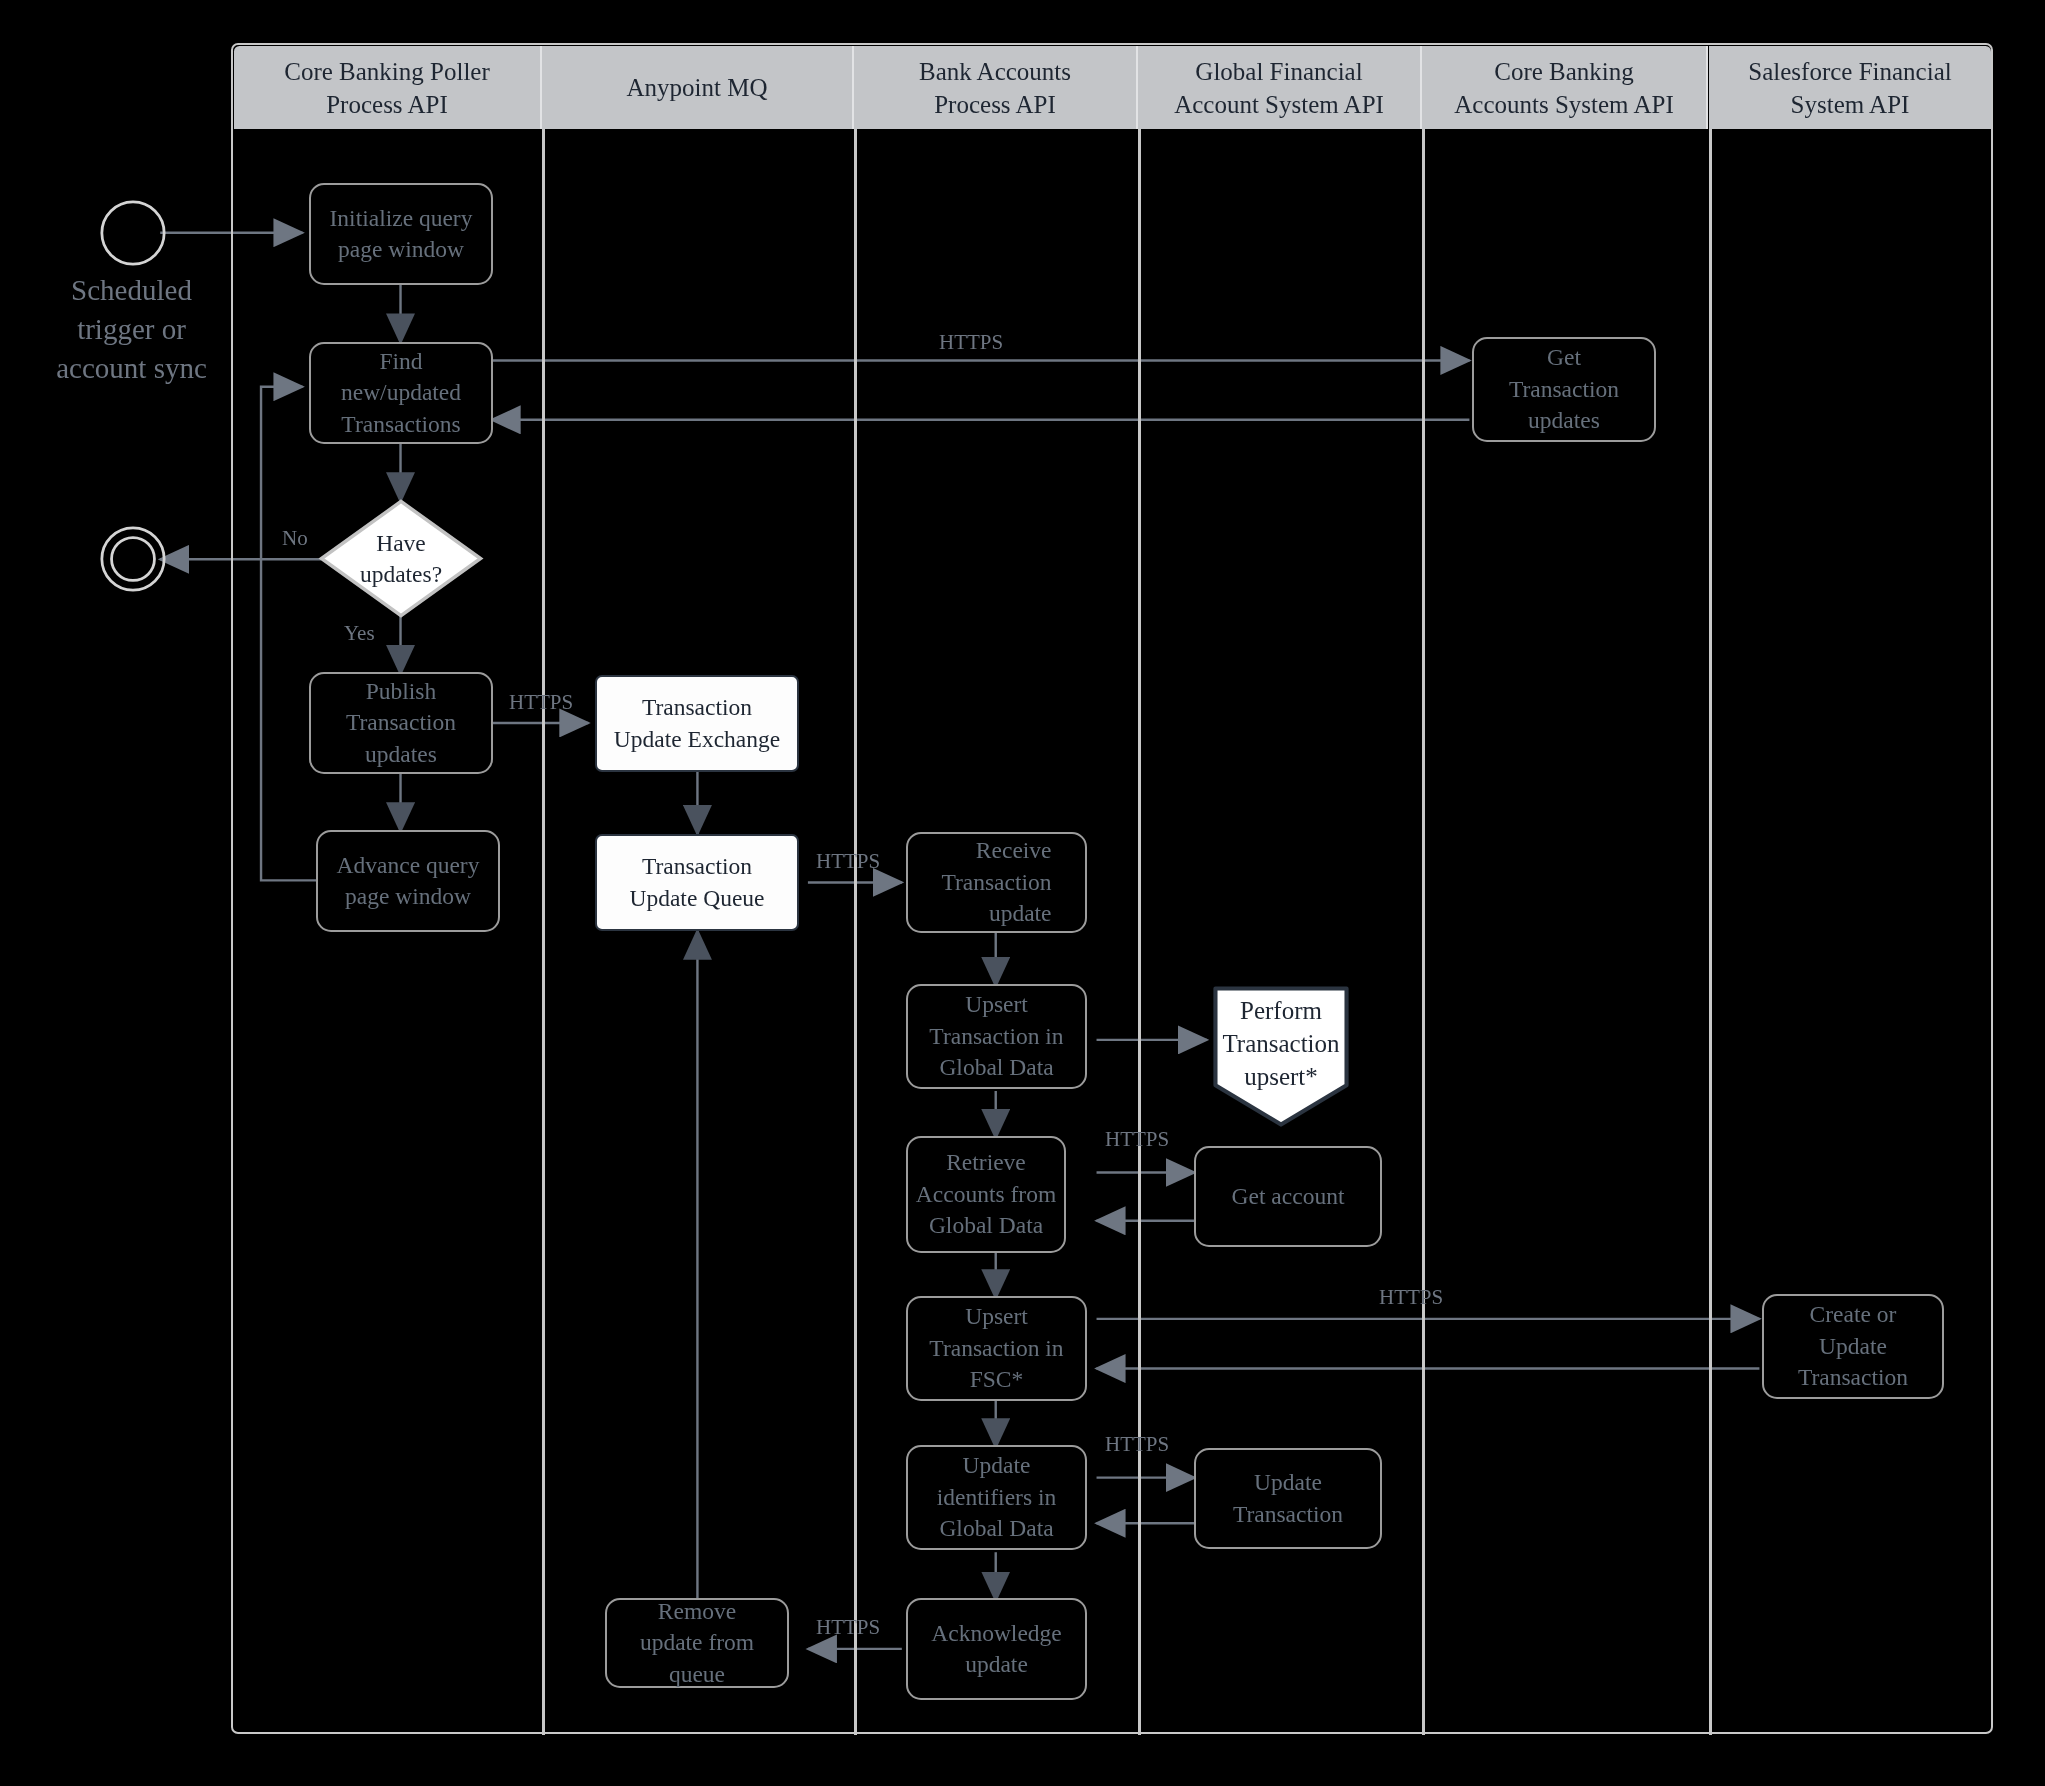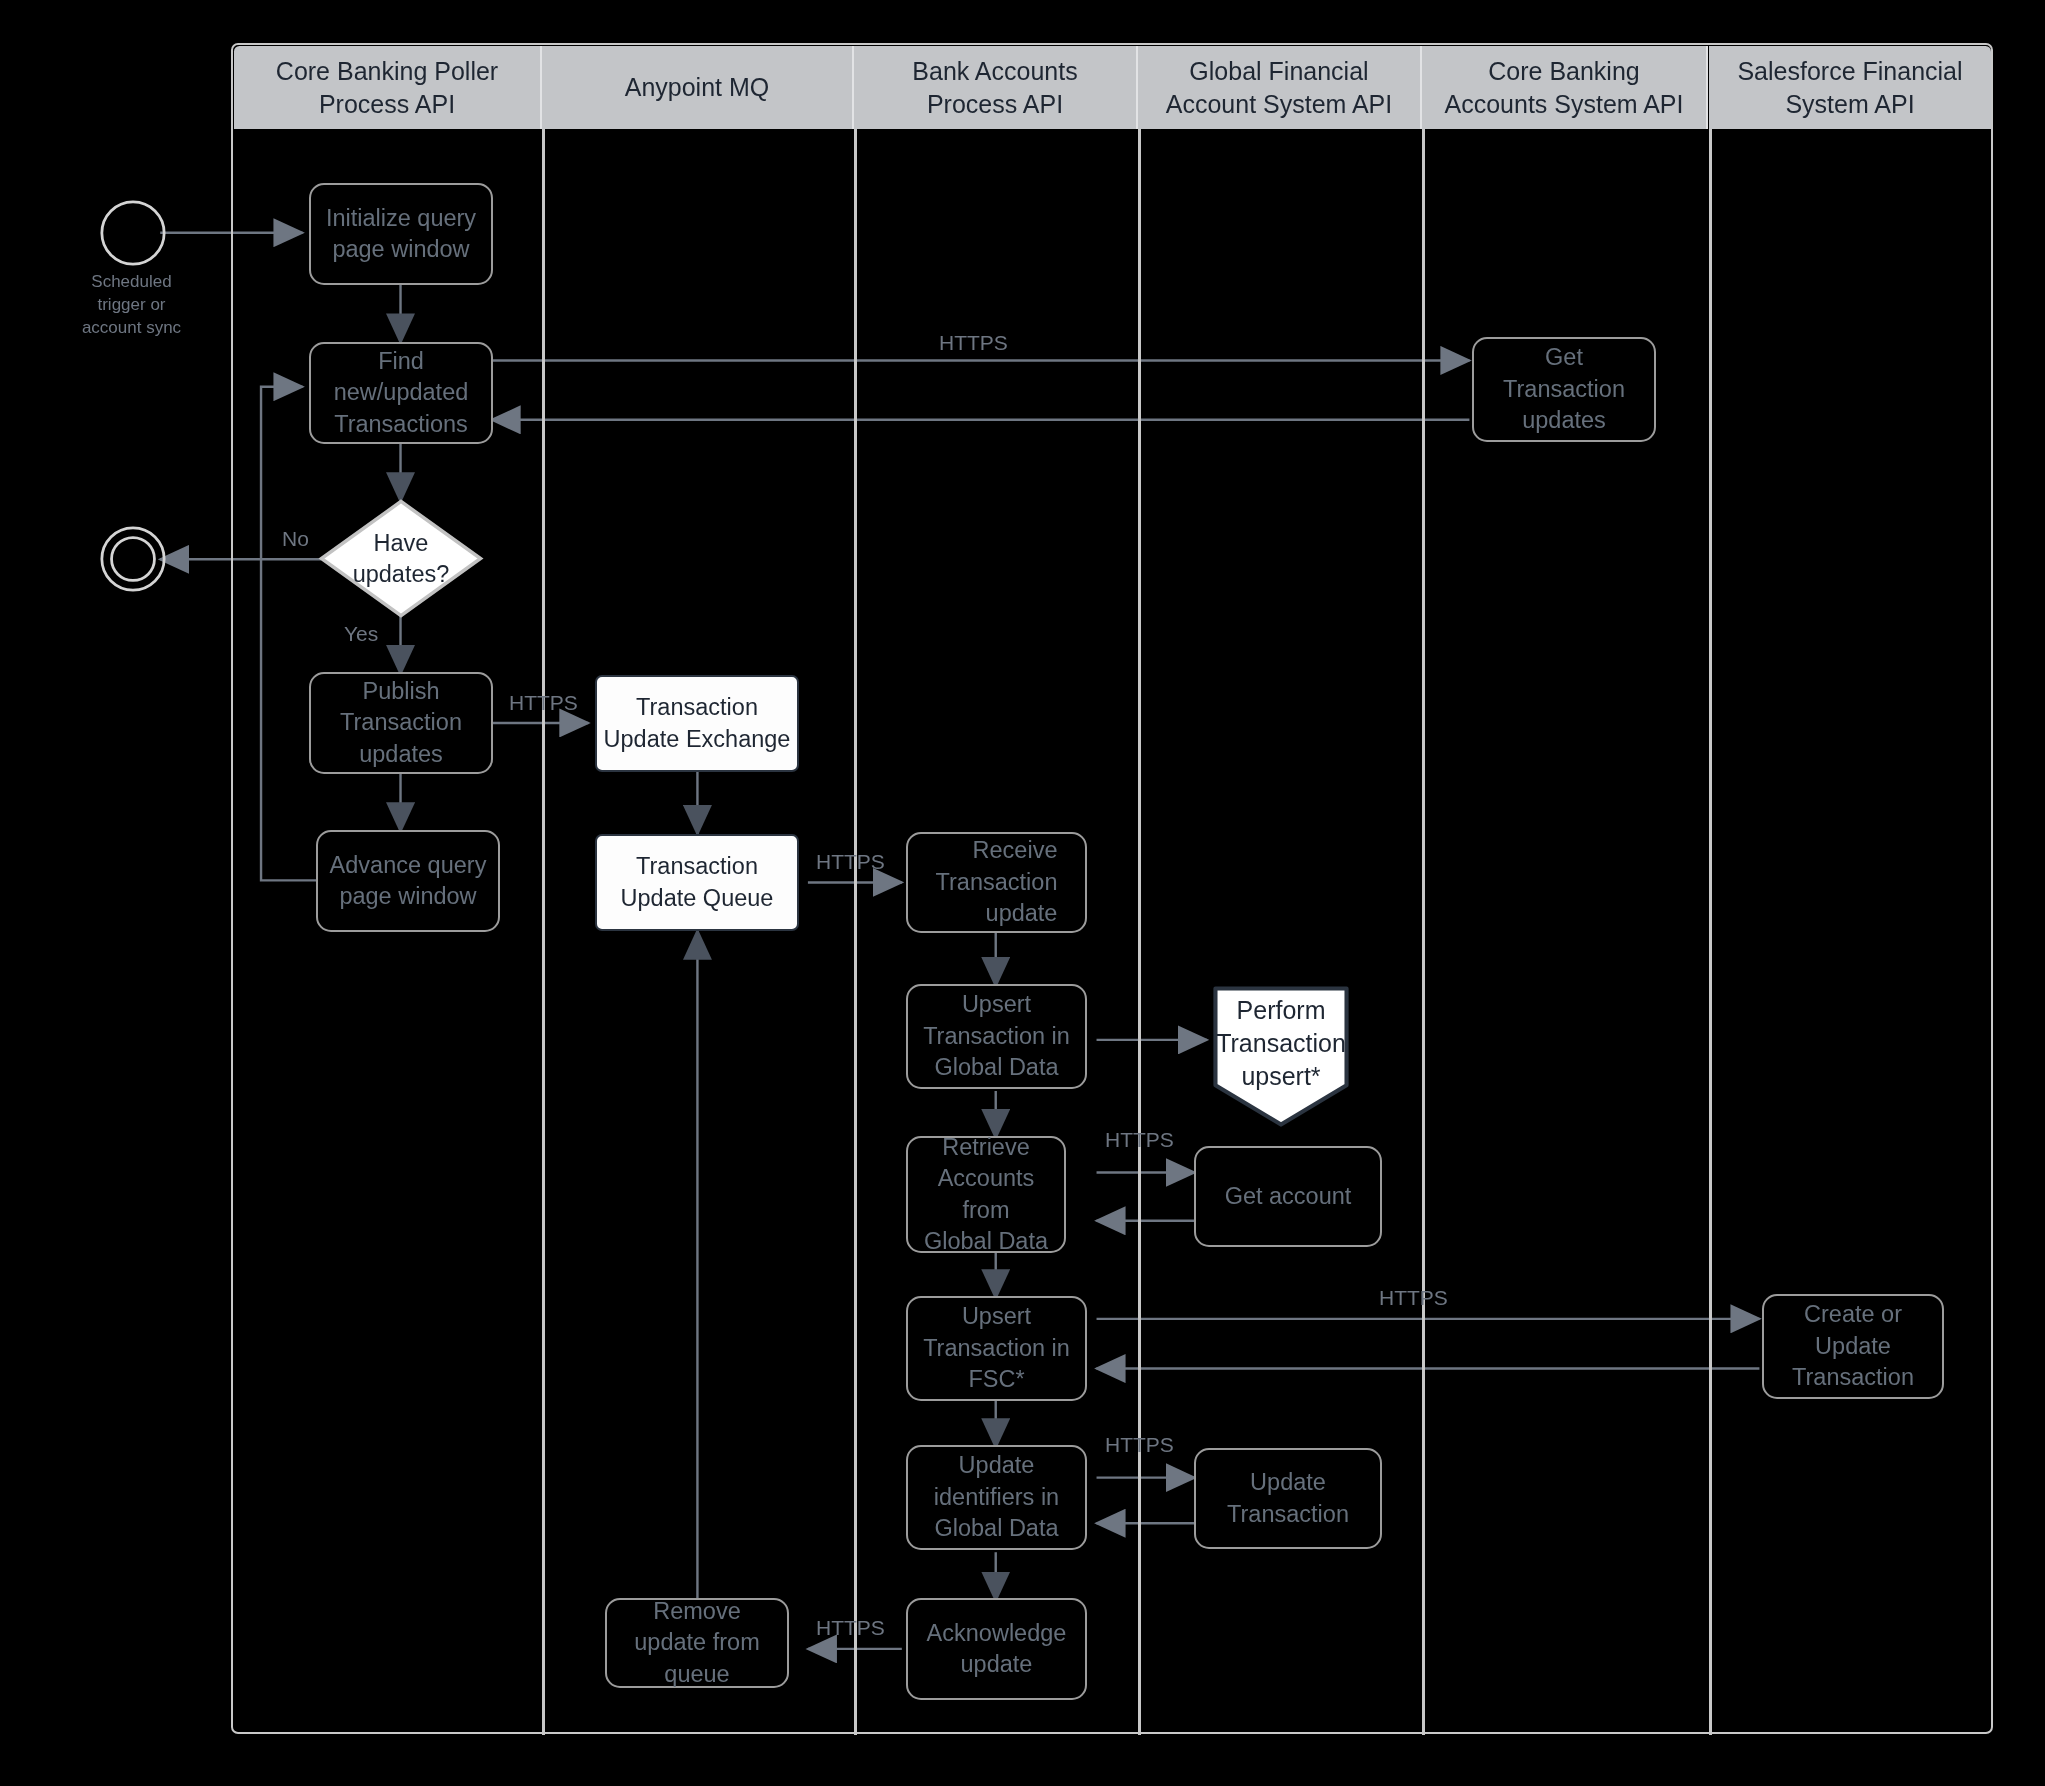--- a/index.html
+++ b/index.html
@@ -5,21 +5,21 @@
   html, body {
     margin: 0;
     padding: 0;
     background: #000000;
   }
   #canvas {
     position: relative;
     width: 2046px;
     height: 1787px;
     background: #000000;
-    font-family: Liberation Sans, sans-serif;
+    font-family: Liberation Serif, serif;
     overflow: hidden;
   }
   svg#wires {
     position: absolute;
     left: 0; top: 0;
     width: 2046px;
     height: 1787px;
     pointer-events: none;
   }
   
@@ -119,21 +119,21 @@
     color: #6e7682;
     font-size: 21px;
     line-height: 1.2;
     white-space: nowrap;
     z-index: 4;
   }
   
   .free-text {
     position: absolute;
     color: #6e7682;
-    font-size: 17px;
+    font-size: 29px;
     line-height: 1.34;
     text-align: center;
     white-space: pre-line;
   }
   
   .term {
     position: absolute;
   }
 </style>
 </head>

